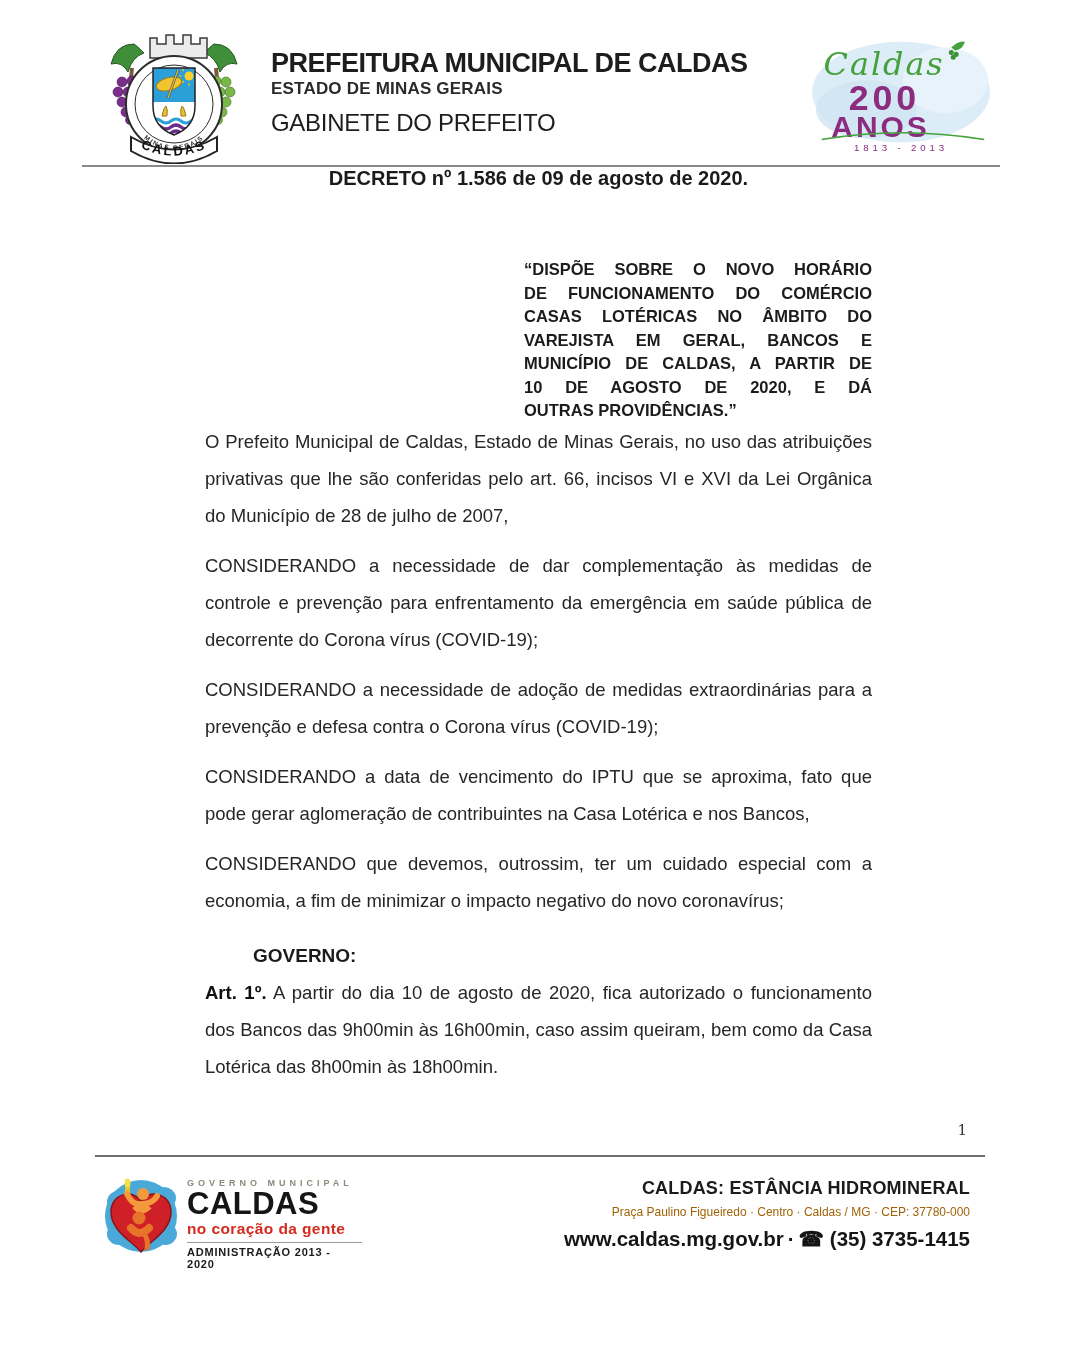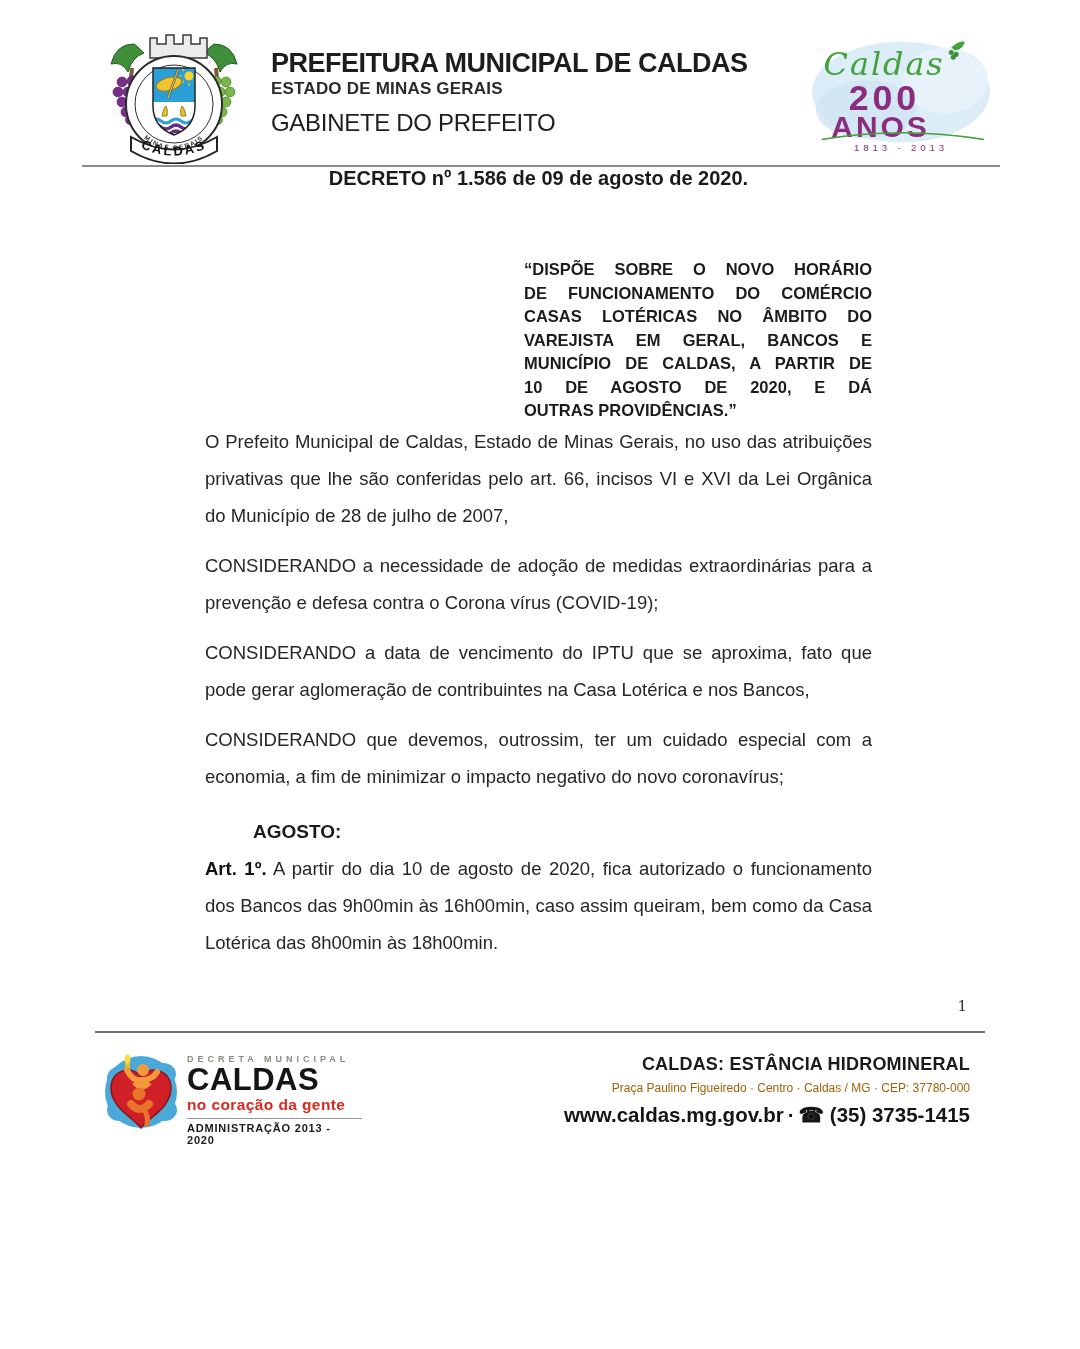--- a/index.html
+++ b/index.html
@@ -173,25 +173,26 @@
       <div class="quote-line">“DISPÕE SOBRE O NOVO HORÁRIO</div>
       <div class="quote-line">DE FUNCIONAMENTO DO COMÉRCIO</div>
       <div class="quote-line">CASAS LOTÉRICAS NO ÂMBITO DO</div>
       <div class="quote-line">VAREJISTA EM GERAL, BANCOS E</div>
       <div class="quote-line">MUNICÍPIO DE CALDAS, A PARTIR DE</div>
       <div class="quote-line">10 DE AGOSTO DE 2020, E DÁ</div>
       <div class="quote-line">OUTRAS PROVIDÊNCIAS.”</div>
     </div>
 
     <p class="body-para first-para">O Prefeito Municipal de Caldas, Estado de Minas Gerais, no uso das atribuições privativas que lhe são conferidas pelo art. 66, incisos VI e XVI da Lei Orgânica do Município de 28 de julho de 2007,</p>
+    <p class="body-para">CONSIDERANDO a necessidade de dar complementação às medidas de controle e prevenção para enfrentamento da emergência em saúde pública de decorrente do Corona vírus (COVID-19);</p>
     <p class="body-para">CONSIDERANDO a necessidade de adoção de medidas extraordinárias para a prevenção e defesa contra o Corona vírus (COVID-19);</p>
     <p class="body-para">CONSIDERANDO a data de vencimento do IPTU que se aproxima, fato que pode gerar aglomeração de contribuintes na Casa Lotérica e nos Bancos,</p>
     <p class="body-para">CONSIDERANDO que devemos, outrossim, ter um cuidado especial com a economia, a fim de minimizar o impacto negativo do novo coronavírus;</p>
 
-    <div class="decreta">AGOSTO:</div>
+    <div class="decreta">GOVERNO:</div>
 
     <p class="body-para article"><b>Art. 1º.</b> <span>A partir do dia 10 de agosto de 2020, fica autorizado o funcionamento dos Bancos das 9h00min às 16h00min, caso assim queiram, bem como da Casa Lotérica das 8h00min às 18h00min.</span></p>
 
     <div class="page-number">1</div>
   </div>
 
   <div class="rule rule-footer"></div>
 
   <div class="footer">
 
@@ -211,21 +212,21 @@
 
         <circle cx="40" cy="22" r="6" fill="#f49a3c"></circle>
         <path d="M24 22 Q30 34 38 32 Q50 32 54 24" stroke="#f49a3c" stroke-width="6" fill="none" stroke-linecap="round"></path>
         <path d="M32 34 Q38 42 46 34" stroke="#f49a3c" stroke-width="7" fill="none"></path>
 
         <circle cx="36" cy="46" r="6.5" fill="#e8732a"></circle>
         <path d="M28 56 Q36 66 46 56" stroke="#e8732a" stroke-width="8" fill="none" stroke-linecap="round"></path>
         <path d="M40 60 q6 8 4 16" stroke="#e8732a" stroke-width="5" fill="none" stroke-linecap="round"></path>
       </svg>
       <div class="footer-logo-text">
-        <div class="gov-eyebrow">DECRETA MUNICIPAL</div>
+        <div class="gov-eyebrow">GOVERNO MUNICIPAL</div>
         <div class="gov-name">CALDAS</div>
         <div class="gov-slogan">no coração da gente</div>
         <div class="gov-rule"></div>
         <div class="gov-admin">ADMINISTRAÇÃO 2013 - 2020</div>
       </div>
     </div>
 
     <div class="footer-contact">
       <div class="contact-line1">CALDAS: ESTÂNCIA HIDROMINERAL</div>
       <div class="contact-line2">Praça Paulino Figueiredo · Centro · Caldas / MG · CEP: 37780-000</div>

